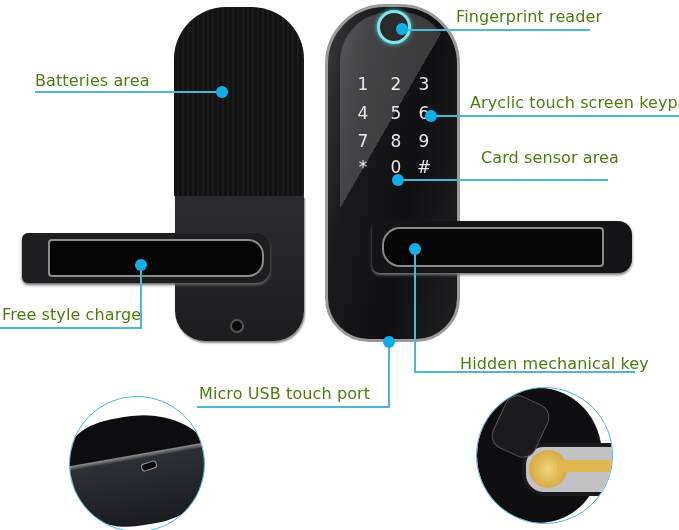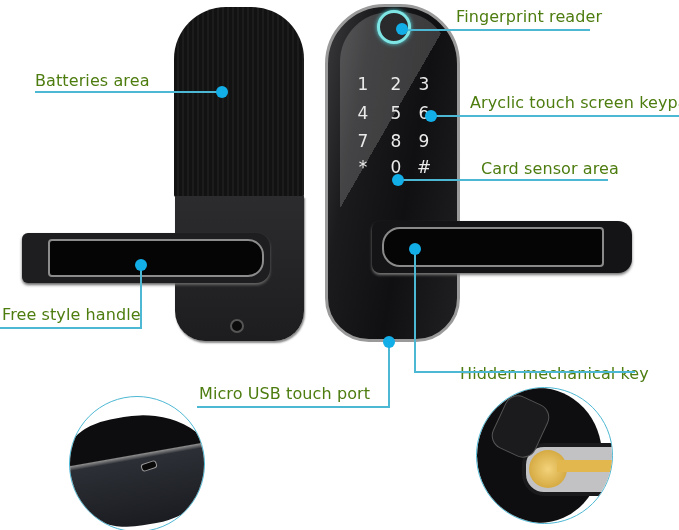--- a/index.html
+++ b/index.html
@@ -89,30 +89,30 @@
 <div class="dot" style="left:216px;top:86px"></div>
 
 <span class="label" style="left:456px;top:7px">Fingerprint reader</span>
 <div class="hline" style="left:400px;top:29px;width:190px"></div>
 <div class="dot" style="left:396px;top:23px"></div>
 
 <span class="label" style="left:470px;top:93px">Aryclic touch screen keypad</span>
 <div class="hline" style="left:430px;top:115px;width:249px"></div>
 <div class="dot" style="left:425px;top:110px"></div>
 
-<span class="label" style="left:481px;top:159px">Card sensor area</span>
+<span class="label" style="left:481px;top:148px">Card sensor area</span>
 <div class="hline" style="left:400px;top:179px;width:208px"></div>
 <div class="dot" style="left:392px;top:174px"></div>
 
-<span class="label" style="left:2px;top:305px">Free style handle</span>
+<span class="label" style="left:2px;top:305px">Free style charge</span>
 <div class="hline" style="left:0;top:327px;width:142px"></div>
 <div class="vline" style="left:140px;top:264px;height:65px"></div>
 <div class="dot" style="left:135px;top:259px"></div>
 
-<span class="label" style="left:460px;top:364px">Hidden mechanical key</span>
+<span class="label" style="left:460px;top:354px">Hidden mechanical key</span>
 <div class="vline" style="left:414px;top:247px;height:126px"></div>
 <div class="hline" style="left:414px;top:371px;width:221px"></div>
 <div class="dot" style="left:409px;top:243px"></div>
 
 <span class="label" style="left:199px;top:384px">Micro USB touch port</span>
 <div class="hline" style="left:197px;top:406px;width:193px"></div>
 <div class="vline" style="left:388px;top:341px;height:67px"></div>
 <div class="dot" style="left:383px;top:336px"></div>
 
 <div class="abs inset-left">

